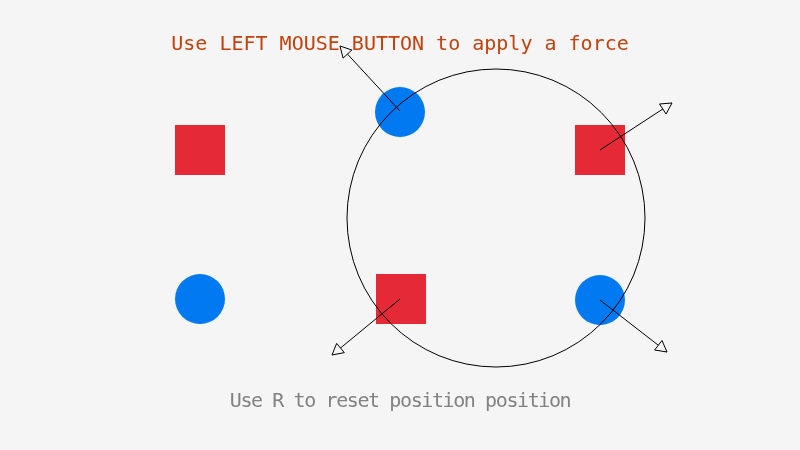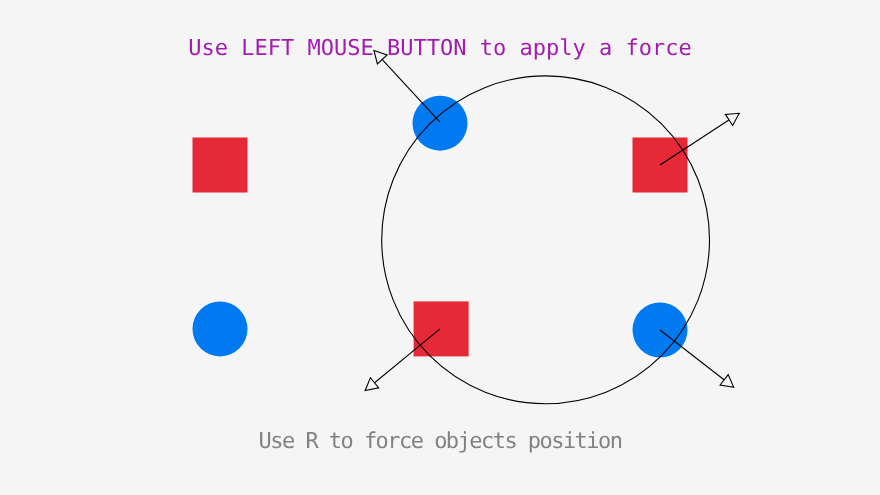--- a/index.html
+++ b/index.html
@@ -55,16 +55,16 @@
           <line x1="400" y1="299" x2="332" y2="355" stroke="#000000" stroke-width="1"></line>
           <polygon points="332,355 336.67698907462096,343.3756388048256 344.3054761089541,352.6388016322302" fill="#F5F5F5" stroke="#000000" stroke-width="1"></polygon>
         </g>
         <g>
           <line x1="600" y1="300" x2="667" y2="352" stroke="#000000" stroke-width="1"></line>
           <polygon points="667,352 654.6314024674804,349.9955561672752 661.9888904181879,340.5157159230942" fill="#F5F5F5" stroke="#000000" stroke-width="1"></polygon>
         </g>
       </g>
   </svg>
 
-  <div class="instruction" id="instruction-top" style="color: #a21caf;">Use LEFT MOUSE BUTTON to apply a force</div>
+  <div class="instruction" id="instruction-top" style="color: #c2410c;">Use LEFT MOUSE BUTTON to apply a force</div>
 
-  <div class="instruction" id="instruction-bottom" style="color: rgb(130, 130, 130);">Use R to force objects position</div>
+  <div class="instruction" id="instruction-bottom" style="color: rgb(130, 130, 130);">Use R to reset position position</div>
 </div>
 
 </body></html>

